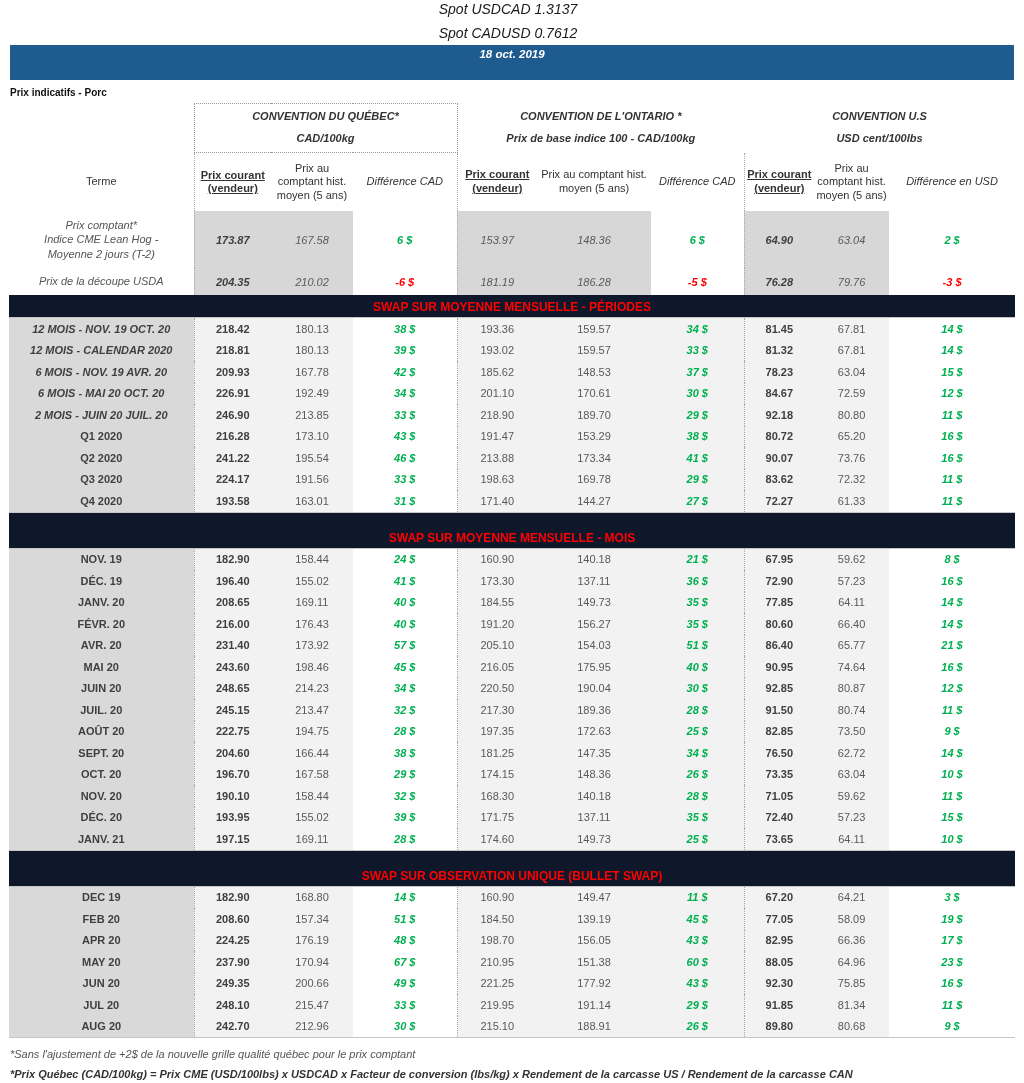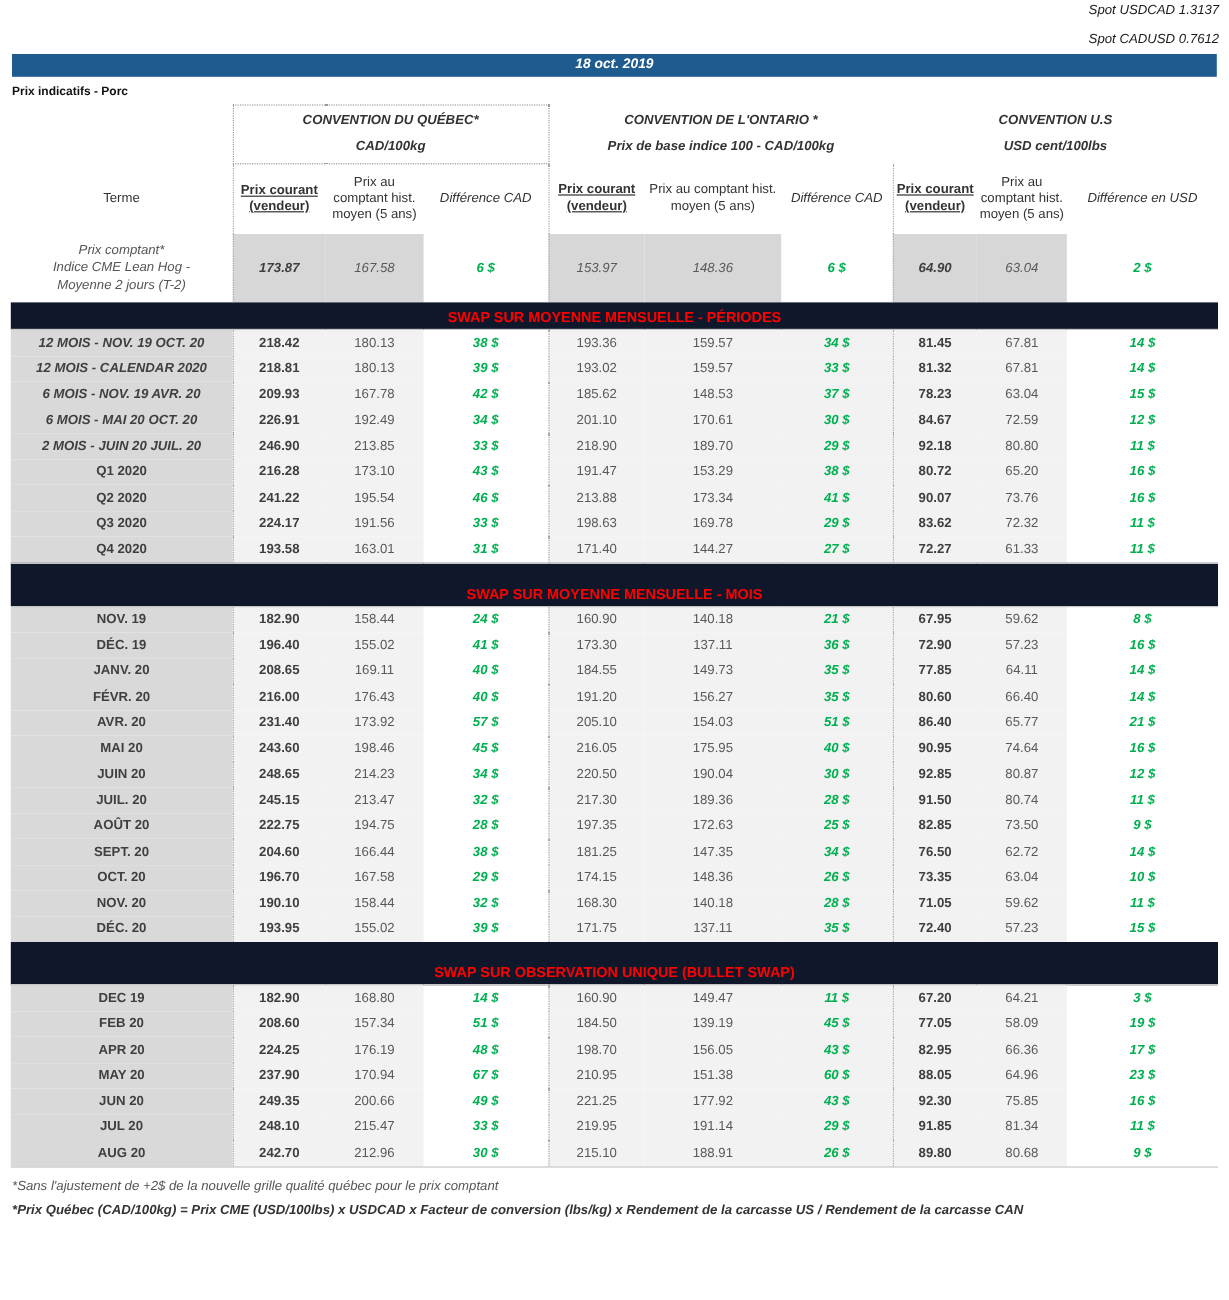--- a/index.html
+++ b/index.html
@@ -1,25 +1,25 @@
 <!DOCTYPE html>
 <html style="--banner-blue: #1E5C90; --section-red: #FF0000; --positive-green: #00B050; --negative-red: #FF0000; --terme-gray: #d9d9d9; --band-gray: #f2f2f2; --comptant-gray: #d7d7d7;"><head>
 <meta charset="utf-8">
 <style>
   html,body{margin:0;padding:0;}
   body{
     width:1024px;height:1083px;background:#ffffff;
     font-family:"Liberation Sans", sans-serif;color:#262626;overflow:hidden;
   }
   .spot-block{padding-top:3px;}
-  .spot-line{text-align:right;font-style:italic;font-size:11px;color:#1a1a1a;padding-right:8px;line-height:13px;}
+  .spot-line{text-align:center;font-style:italic;font-size:14px;color:#1a1a1a;padding-right:8px;line-height:13px;}
   .spot-line + .spot-line{margin-top:11px;}
   .banner{
     margin:5px 10px 0 10px;background:var(--banner-blue,#1E5C90);color:#ffffff;
-    text-align:center;font-weight:bold;font-style:italic;font-size:11.5px;height:19px;line-height:19px;
+    text-align:center;font-weight:bold;font-style:italic;font-size:11.5px;height:35px;line-height:19px;
   }
   .page-title{margin:7px 0 5px 10px;font-weight:bold;font-size:10px;color:#111111;}
 
   table{border-collapse:collapse;table-layout:fixed;width:1006px;margin:0 9px;}
   td{font-size:11px;text-align:center;vertical-align:middle;padding:0;word-wrap:break-word;}
 
   
   .vl{border-left:1px dotted #a8a8a8;}
 
   
@@ -127,20 +127,34 @@
         <td class="col1 c-num c-bold vl">173.87</td>
         <td class="col2 c-num">167.58</td>
         <td class="col3 c-diff">6 $</td>
         <td class="col4 c-num vl">153.97</td>
         <td class="col5 c-num">148.36</td>
         <td class="col6 c-diff">6 $</td>
         <td class="col7 c-num c-bold vl">64.90</td>
         <td class="col8 c-num">63.04</td>
         <td class="col9 c-diff">2 $</td>
       </tr>
+      <tr class="r-comptant r-c2">
+        <td class="col0">
+          <div>Prix de la découpe USDA</div>
+        </td>
+        <td class="col1 c-num c-bold vl">204.35</td>
+        <td class="col2 c-num">210.02</td>
+        <td class="col3 c-diff neg">-6 $</td>
+        <td class="col4 c-num vl">181.19</td>
+        <td class="col5 c-num">186.28</td>
+        <td class="col6 c-diff neg">-5 $</td>
+        <td class="col7 c-num c-bold vl">76.28</td>
+        <td class="col8 c-num">79.76</td>
+        <td class="col9 c-diff neg">-3 $</td>
+      </tr>
       <tr class="sec-title">
         <td colspan="10">SWAP SUR MOYENNE MENSUELLE - PÉRIODES</td>
       </tr>
       <tr class="r-swap row-it first-row">
         <td class="col0">12 MOIS -  NOV. 19 OCT. 20</td>
         <td class="col1 c-num c-bold vl">218.42</td>
         <td class="col2 c-num">180.13</td>
         <td class="col3 c-diff">38 $</td>
         <td class="col4 c-num vl">193.36</td>
         <td class="col5 c-num">159.57</td>
@@ -397,20 +411,32 @@
         <td class="col1 c-num c-bold vl">193.95</td>
         <td class="col2 c-num">155.02</td>
         <td class="col3 c-diff">39 $</td>
         <td class="col4 c-num vl">171.75</td>
         <td class="col5 c-num">137.11</td>
         <td class="col6 c-diff">35 $</td>
         <td class="col7 c-num c-bold vl">72.40</td>
         <td class="col8 c-num">57.23</td>
         <td class="col9 c-diff">15 $</td>
       </tr>
+      <tr class="r-swap last-row">
+        <td class="col0">JANV. 21</td>
+        <td class="col1 c-num c-bold vl">197.15</td>
+        <td class="col2 c-num">169.11</td>
+        <td class="col3 c-diff">28 $</td>
+        <td class="col4 c-num vl">174.60</td>
+        <td class="col5 c-num">149.73</td>
+        <td class="col6 c-diff">25 $</td>
+        <td class="col7 c-num c-bold vl">73.65</td>
+        <td class="col8 c-num">64.11</td>
+        <td class="col9 c-diff">10 $</td>
+      </tr>
       <tr class="sec-title sec-gap">
         <td colspan="10">SWAP SUR OBSERVATION UNIQUE (BULLET SWAP)</td>
       </tr>
       <tr class="r-swap first-row">
         <td class="col0">DEC 19</td>
         <td class="col1 c-num c-bold vl">182.90</td>
         <td class="col2 c-num">168.80</td>
         <td class="col3 c-diff">14 $</td>
         <td class="col4 c-num vl">160.90</td>
         <td class="col5 c-num">149.47</td>

